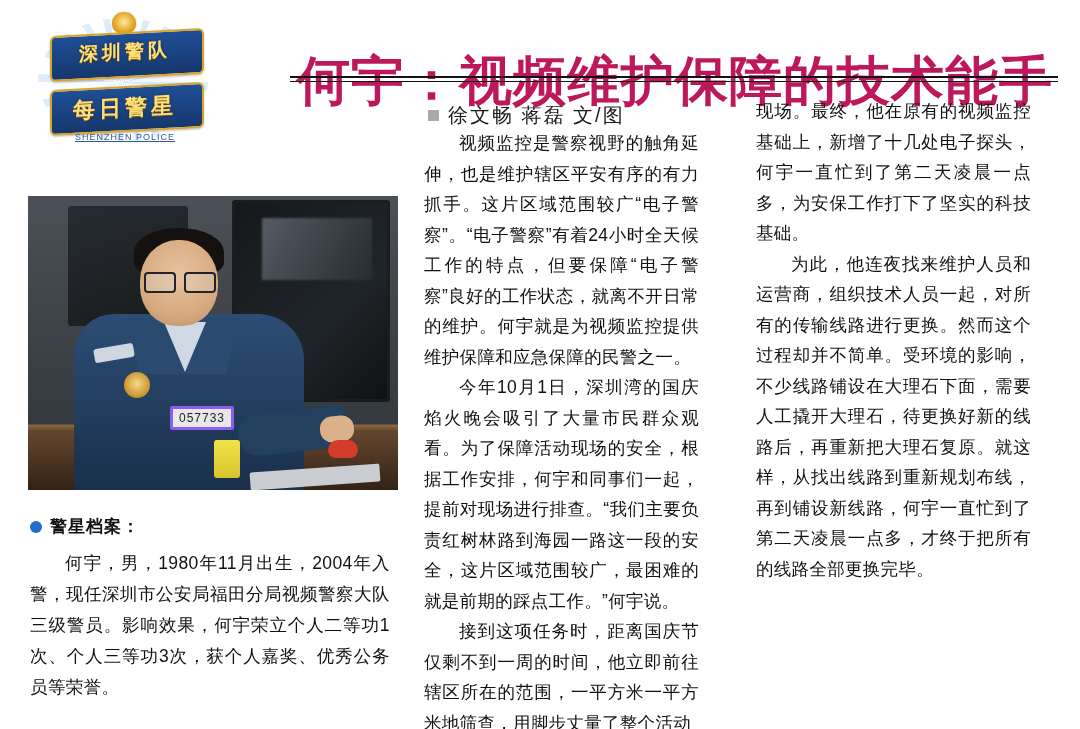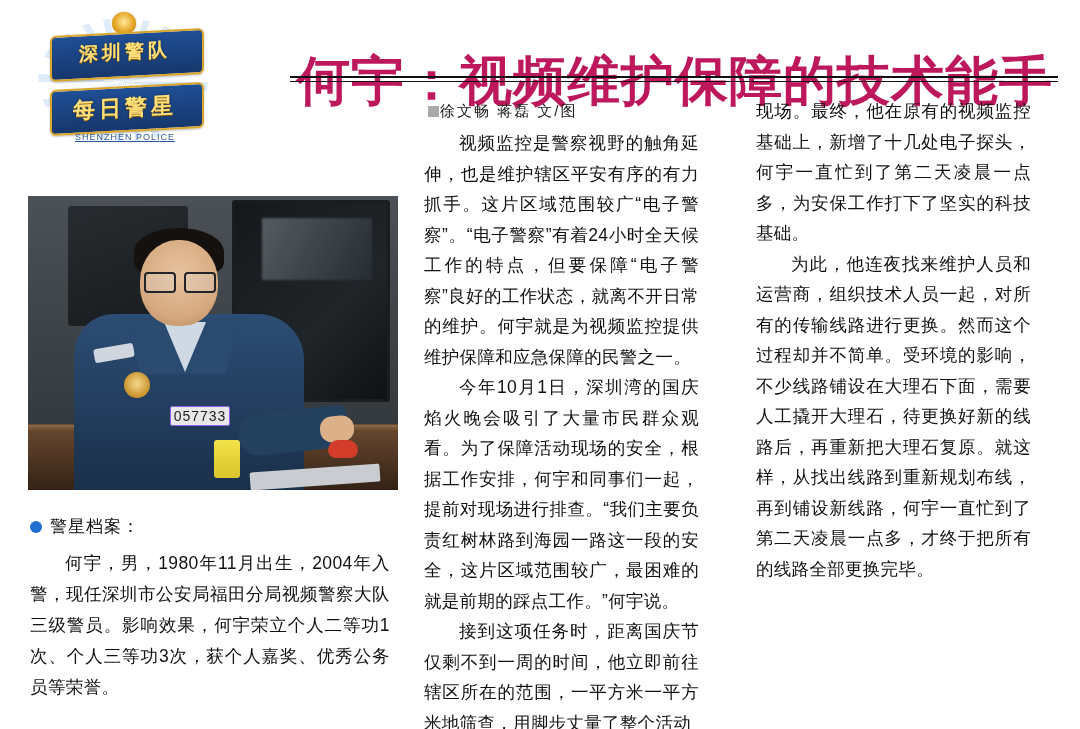--- a/index.html
+++ b/index.html
@@ -146,26 +146,26 @@
     top: 81px;
     height: 1px;
     background: #111;
   }
 
   
   .byline {
     position: absolute;
     left: 428px;
     top: 102px;
-    font-size: 15px;
+    font-size: 20px;
     color: #1a1a1a;
     letter-spacing: 2px;
     display: flex;
     align-items: center;
-    gap: 1px;
+    gap: 9px;
   }
   .byline-mark {
     width: 11px;
     height: 11px;
     background: #a9a9a9;
     display: inline-block;
   }
 
   
   .photo {
@@ -266,23 +266,23 @@
     left: 136px; top: 126px;
     width: 42px; height: 50px;
     background: #cfd9e3;
     clip-path: polygon(50% 100%, 0 0, 100% 0);
   }
   .ph-badge {
     position: absolute;
     left: 142px; top: 210px;
     width: 58px; height: 18px;
     background: #e8e8e8;
-    border: 1px solid #8b5cf6;
+    border: 3px solid #8b5cf6;
     border-radius: 2px;
-    font-size: 14px;
+    font-size: 12px;
     color: #222;
     text-align: center;
     line-height: 18px;
     letter-spacing: 1px;
   }
   .ph-shoulder-l {
     position: absolute;
     left: 66px; top: 150px;
     width: 40px; height: 14px;
     background: #cfd6de;
@@ -337,21 +337,21 @@
 
   
   .profile-head {
     position: absolute;
     left: 30px;
     top: 515px;
     display: flex;
     align-items: center;
     gap: 8px;
     font-size: 17px;
-    font-weight: normal;
+    font-weight: bold;
     color: #111;
     letter-spacing: 1px;
   }
   .profile-dot {
     width: 12px;
     height: 12px;
     border-radius: 50%;
     background: #1f6fd0;
     display: inline-block;
   }

